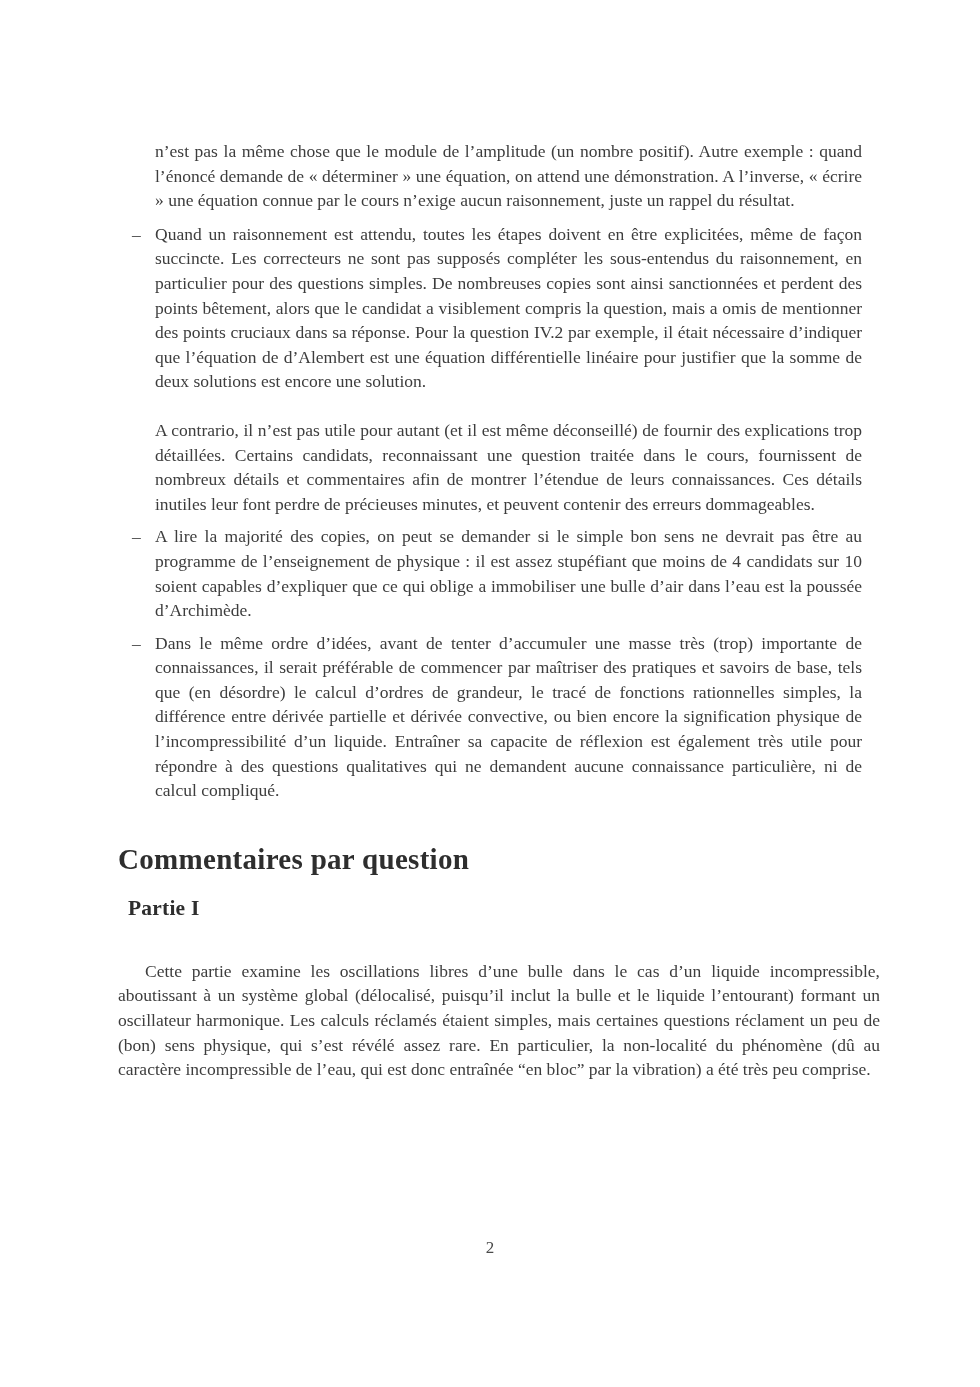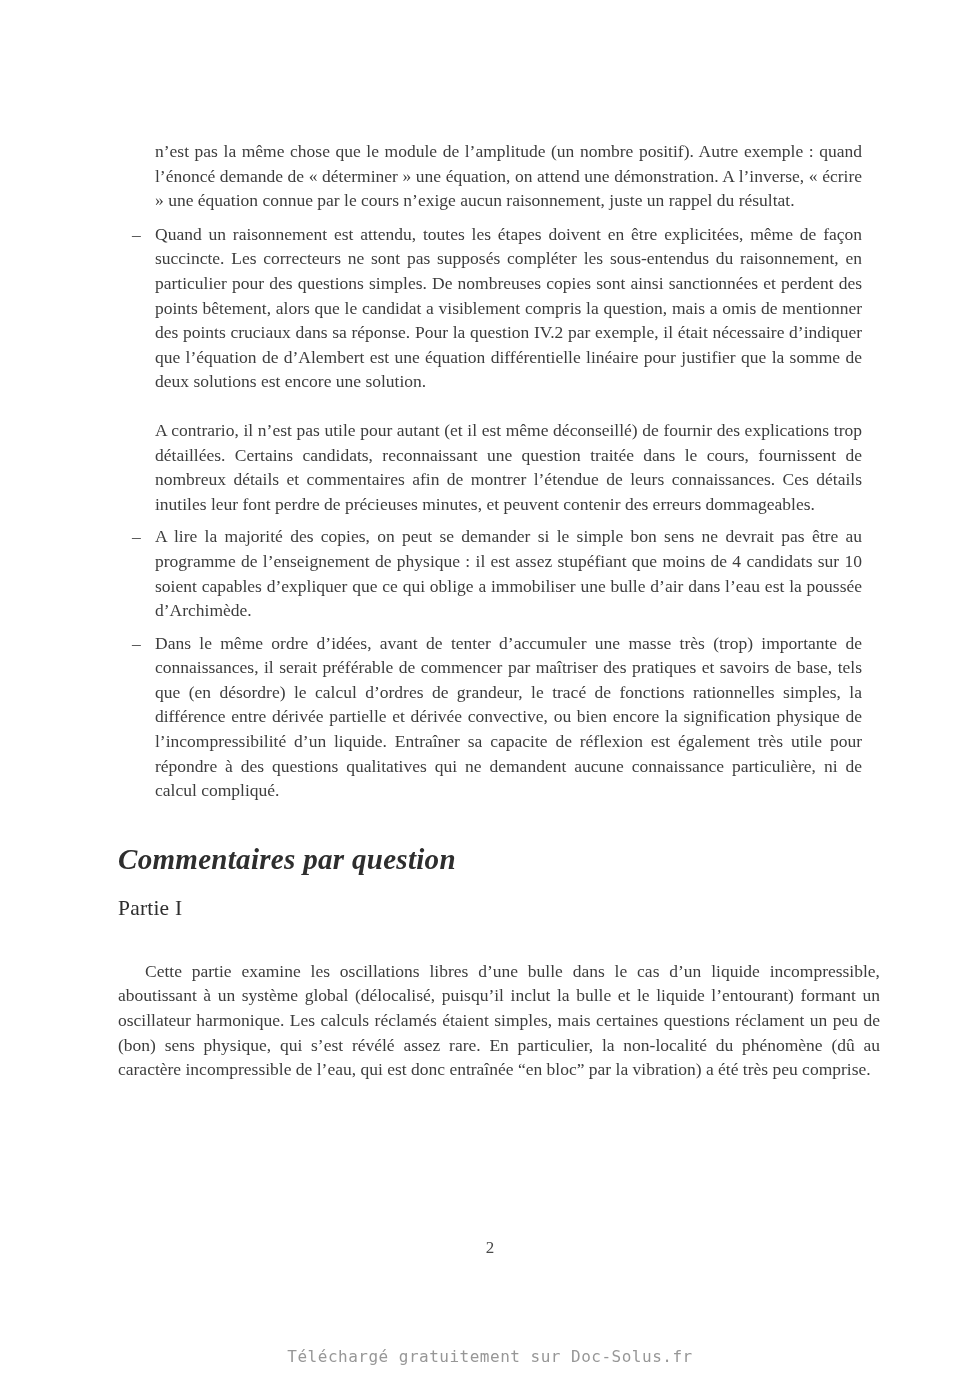--- a/index.html
+++ b/index.html
@@ -38,26 +38,25 @@
   }
   .continuation { margin-top:24px; }
   .u { text-underline-offset:3px; }
   .section-heading {
     margin:38px 0 0 0;
     font-size:29px;
     font-weight:bold;
     color:#2e2e2e;
     line-height:36px;
     letter-spacing:0.3px;
-    font-style:italic;
   }
   .subsection-heading {
-    margin:17px 0 0 0;
+    margin:17px 0 0 10px;
     font-size:21.5px;
-    font-weight:normal;
+    font-weight:bold;
     color:#2e2e2e;
     line-height:28px;
     letter-spacing:0.2px;
   }
   .closing { margin-top:37px; text-indent:27px; }
   .pageno {
     position:absolute;
     left:0; top:1238px;
     width:980px;
     text-align:center;
@@ -103,15 +102,14 @@
     <h1 class="section-heading">Commentaires par question</h1>
 
     <h2 class="subsection-heading">Partie I</h2>
 
     <p class="para closing">Cette partie examine les oscillations libres d’une bulle dans le cas d’un liquide incompressible, aboutissant à un système global (délocalisé, puisqu’il inclut la bulle et le liquide l’entourant) formant un oscillateur harmonique. Les calculs réclamés étaient simples, mais certaines questions réclament un peu de (bon) sens physique, qui s’est révélé assez rare. En particulier, la non-localité du phénomène (dû au caractère incompressible de l’eau, qui est donc entraînée “en bloc” par la vibration) a été très peu comprise.</p>
 
   </div>
 
   <div class="pageno">2</div>
 
-  <div class="footer">Téléchargé gratuitement sur Doc-Solus.fr</div>
 
 </div>
 
 </body></html>

